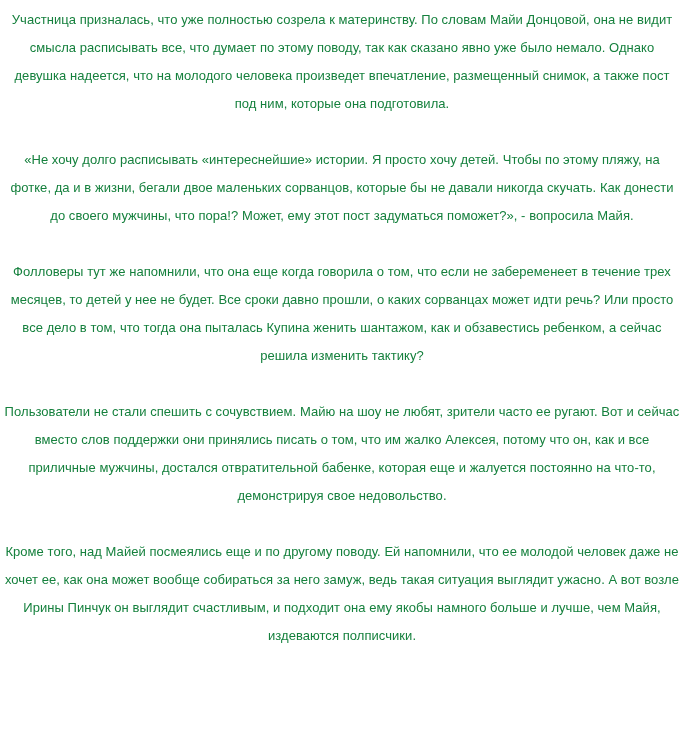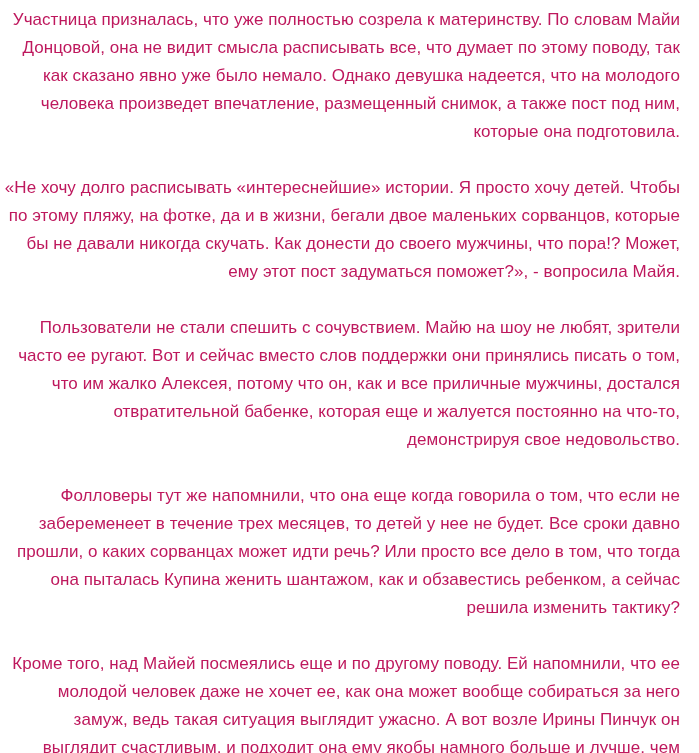--- a/index.html
+++ b/index.html
@@ -22,42 +22,42 @@
   .headline {
     font-size: 17.2px;
     line-height: 28px;
     color: #2b2b2b;
     font-weight: 400;
     margin: 0 0 28px 0;
     letter-spacing: 0.05px;
     white-space: nowrap;
   }
   .para {
-    font-size: 17px;
+    font-size: 13px;
     line-height: 28px;
-    color: #be185d;
+    color: #15803d;
     font-weight: 400;
     margin: 0 0 28px 0;
     letter-spacing: 0.05px;
-    text-align: right;
+    text-align: center;
     max-width: 676px;
   }
   .para:last-child {
     margin-bottom: 0;
   }
 </style>
 </head>
 <body>
 
 <div class="article">
 
 
   <p class="para">Участница призналась, что уже полностью созрела к материнству. По словам Майи Донцовой, она не видит смысла расписывать все, что думает по этому поводу, так как сказано явно уже было немало. Однако девушка надеется, что на молодого человека произведет впечатление, размещенный снимок, а также пост под ним, которые она подготовила.</p>
 
   <p class="para">«Не хочу долго расписывать «интереснейшие» истории. Я просто хочу детей. Чтобы по этому пляжу, на фотке, да и в жизни, бегали двое маленьких сорванцов, которые бы не давали никогда скучать. Как донести до своего мужчины, что пора!? Может, ему этот пост задуматься поможет?», - вопросила Майя.</p>
 
+  <p class="para">Фолловеры тут же напомнили, что она еще когда говорила о том, что если не забеременеет в течение трех месяцев, то детей у нее не будет. Все сроки давно прошли, о каких сорванцах может идти речь? Или просто все дело в том, что тогда она пыталась Купина женить шантажом, как и обзавестись ребенком, а сейчас решила изменить тактику?</p>
+
   <p class="para">Пользователи не стали спешить с сочувствием. Майю на шоу не любят, зрители часто ее ругают. Вот и сейчас вместо слов поддержки они принялись писать о том, что им жалко Алексея, потому что он, как и все приличные мужчины, достался отвратительной бабенке, которая еще и жалуется постоянно на что-то, демонстрируя свое недовольство.</p>
-
-  <p class="para">Фолловеры тут же напомнили, что она еще когда говорила о том, что если не забеременеет в течение трех месяцев, то детей у нее не будет. Все сроки давно прошли, о каких сорванцах может идти речь? Или просто все дело в том, что тогда она пыталась Купина женить шантажом, как и обзавестись ребенком, а сейчас решила изменить тактику?</p>
 
   <p class="para">Кроме того, над Майей посмеялись еще и по другому поводу. Ей напомнили, что ее молодой человек даже не хочет ее, как она может вообще собираться за него замуж, ведь такая ситуация выглядит ужасно. А вот возле Ирины Пинчук он выглядит счастливым, и подходит она ему якобы намного больше и лучше, чем Майя, издеваются полписчики.</p>
 
 </div>
 
 </body></html>

